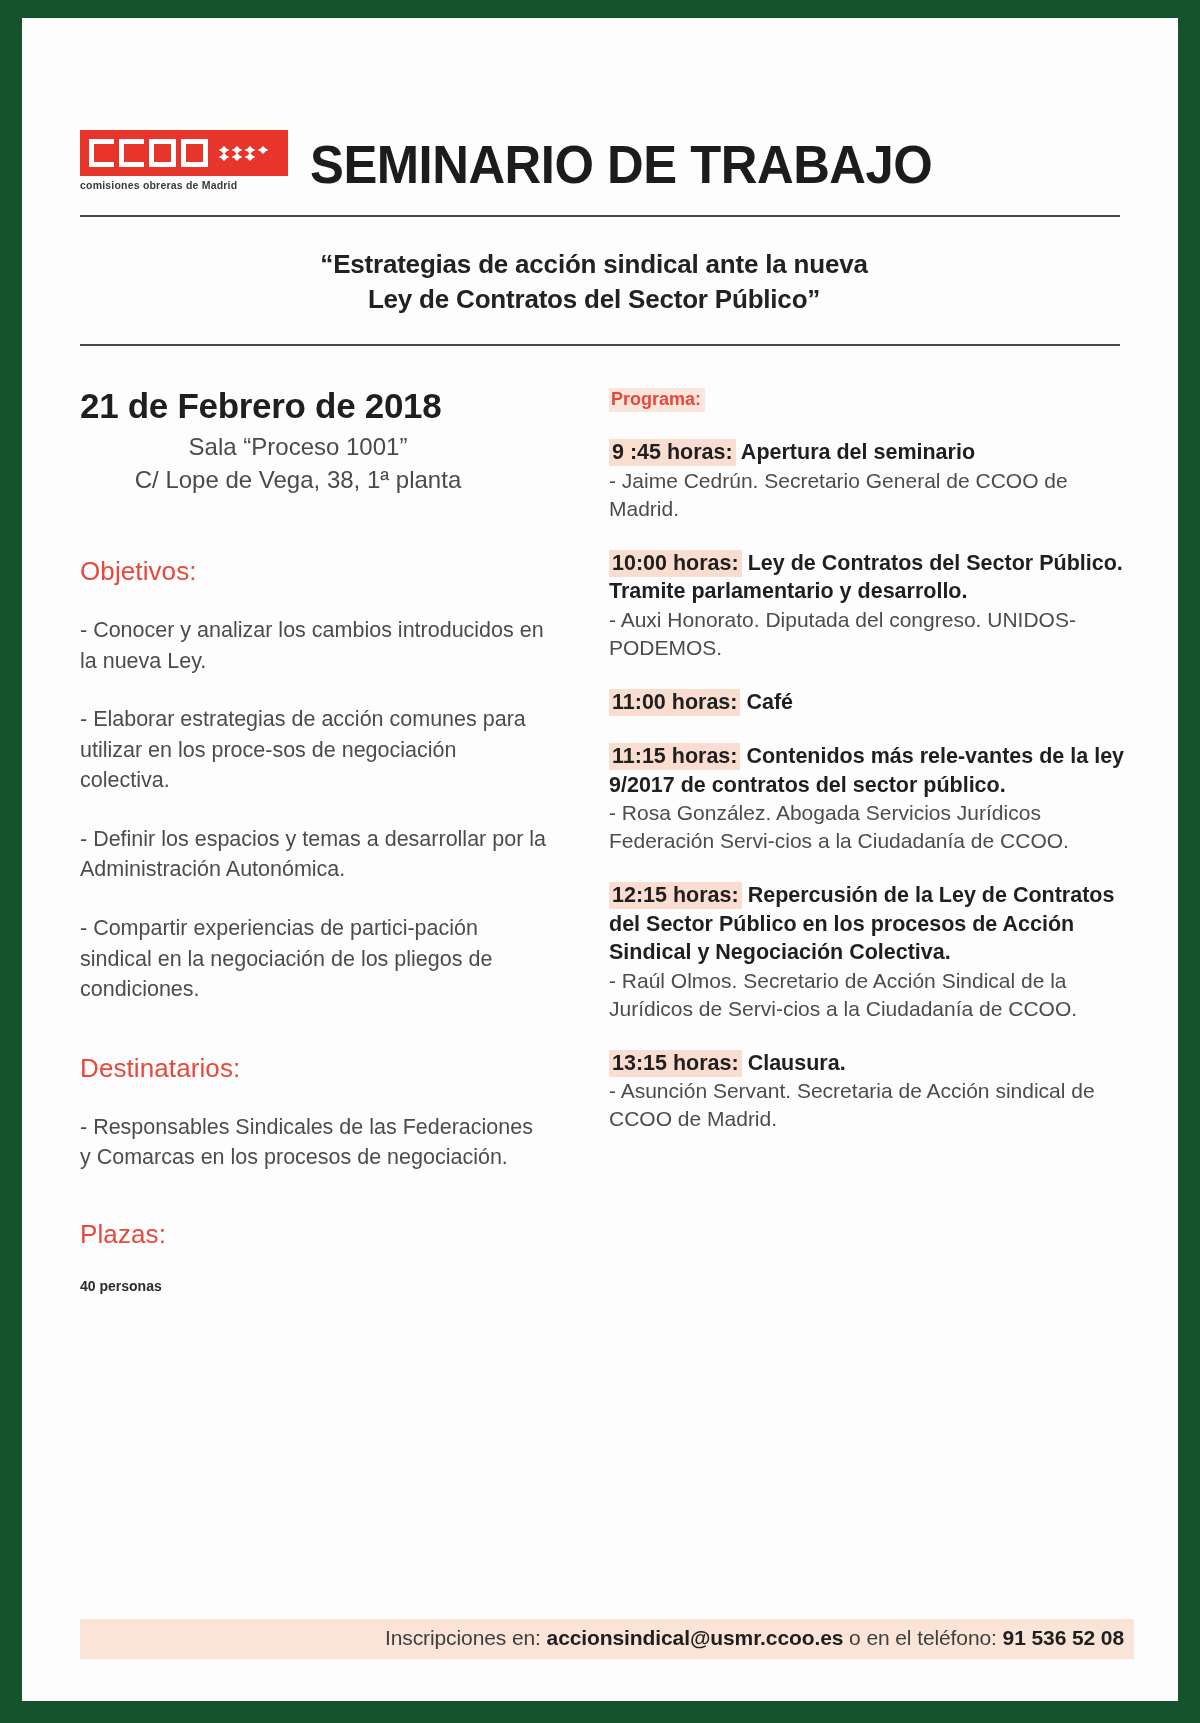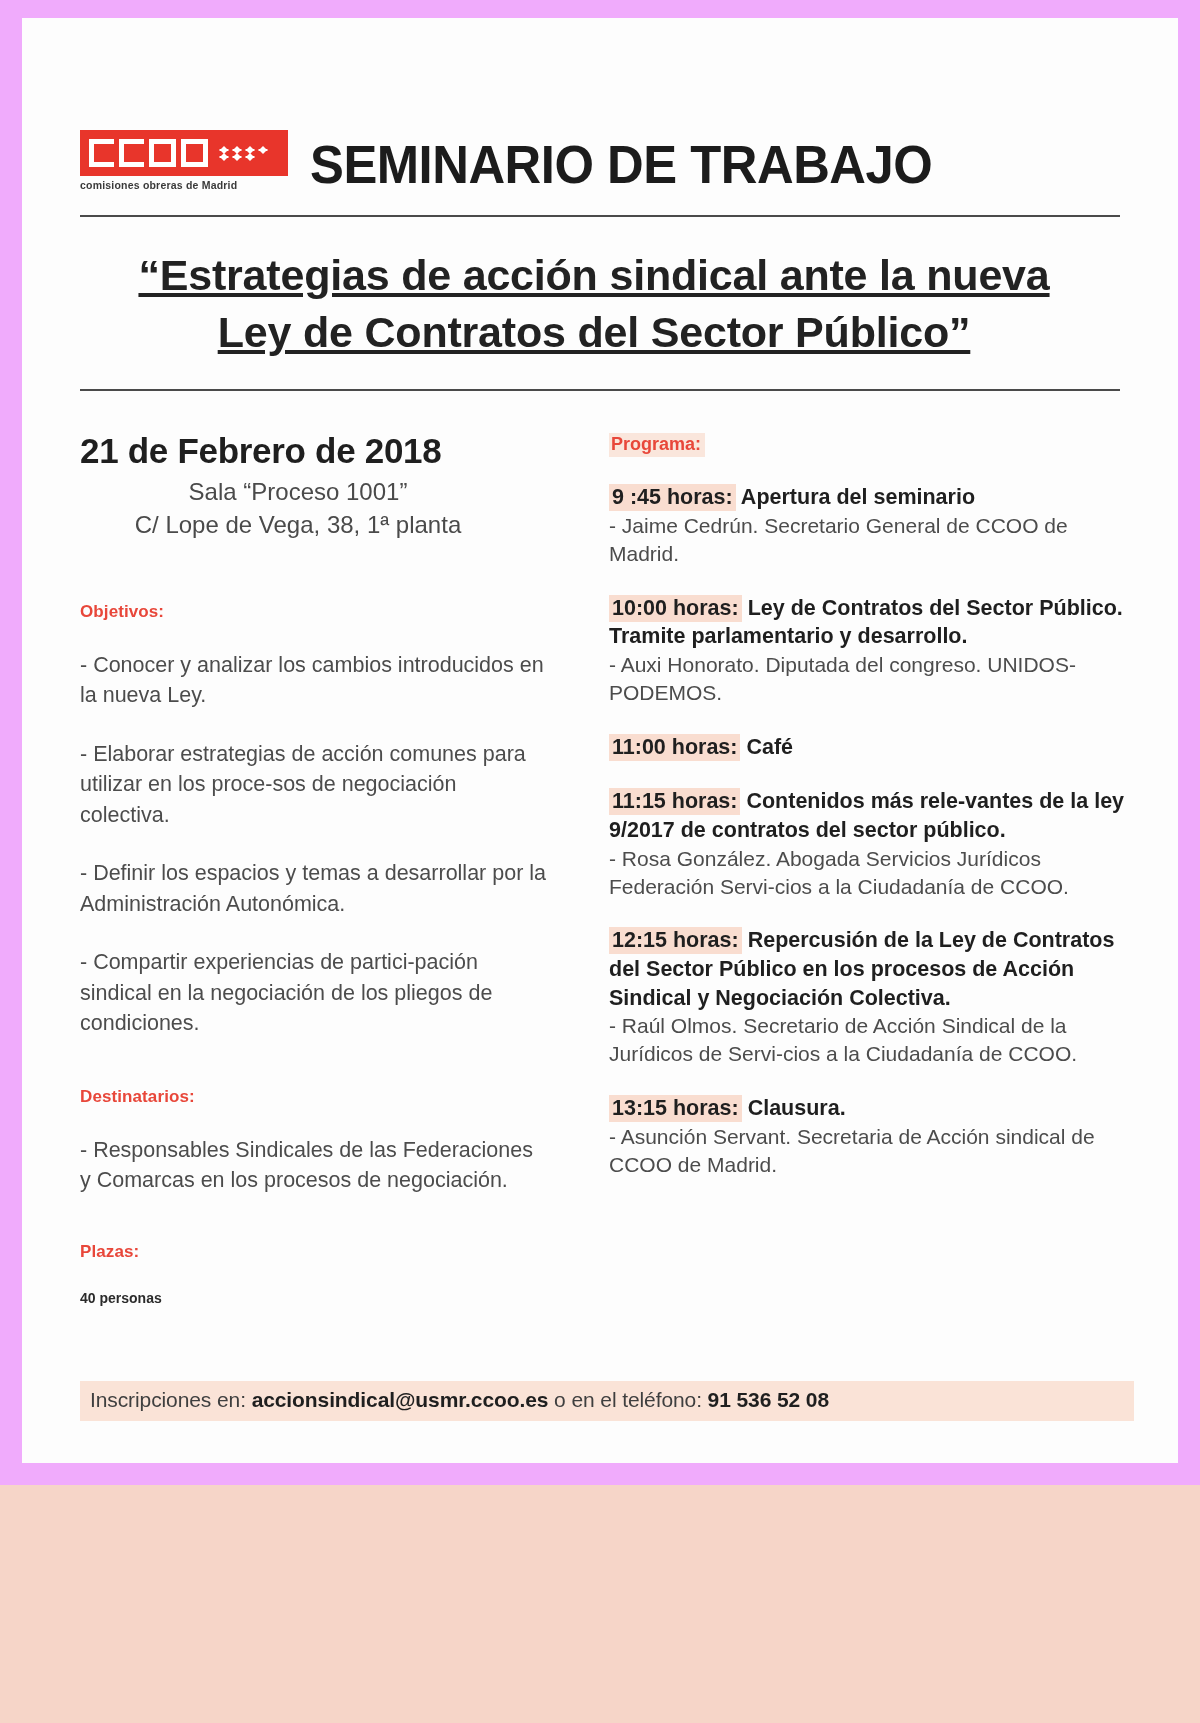--- a/index.html
+++ b/index.html
@@ -7,22 +7,22 @@
   html, body {
     width: 1200px;
     height: 1723px;
     background: #f6d5c8;
     font-family: "Liberation Sans", sans-serif;
   }
 
   .poster-frame {
     position: relative;
     width: 1200px;
-    height: 1485px;
-    background: #f0abfc;
+    height: 1723px;
+    background: #14532d;
     padding: 18px 22px 22px 22px;
   }
 
   .poster-sheet {
     position: relative;
     width: 100%;
     height: 100%;
     background: #fdfdfd;
     overflow: hidden;
   }
@@ -117,26 +117,25 @@
     height: 2px;
     background: #4a4a4a;
     margin: 22px 58px 0 58px;
   }
   .rule-2 { margin-top: 28px; }
 
   
   .subtitle {
     text-align: center;
     padding: 30px 70px 0 58px;
-    font-size: 43px;
+    font-size: 26px;
     font-weight: bold;
     line-height: 1.33;
     color: #222222;
     letter-spacing: -0.2px;
-    text-decoration: underline;
   }
 
   
   .columns {
     display: flex;
     padding: 40px 44px 0 58px;
     gap: 61px;
   }
 
   .col-left { width: 468px; flex: none; }
@@ -154,22 +153,22 @@
     text-align: center;
     font-size: 24px;
     color: #4a4a4a;
     line-height: 1.38;
     padding-right: 32px;
     margin-top: 4px;
   }
 
   .sec-heading {
     color: #e8473a;
-    font-size: 17px;
-    font-weight: bold;
+    font-size: 26px;
+    font-weight: normal;
     letter-spacing: 0.1px;
   }
 
   .mt-objetivos { margin-top: 60px; }
   .mt-destinatarios { margin-top: 48px; }
   .mt-plazas { margin-top: 46px; }
 
   .body-par {
     font-size: 21.5px;
     line-height: 1.42;
@@ -218,20 +217,21 @@
   }
 
   
   .footer-band {
     position: absolute;
     left: 58px;
     right: 44px;
     bottom: 42px;
     background: #fae3d7;
     padding: 7px 10px 9px 10px;
+    text-align: right;
   }
 
   .footer-text {
     font-size: 21px;
     color: #3f3f3f;
     white-space: nowrap;
     letter-spacing: -0.1px;
   }
   .footer-text b { color: #1f1f1f; }
 </style>

